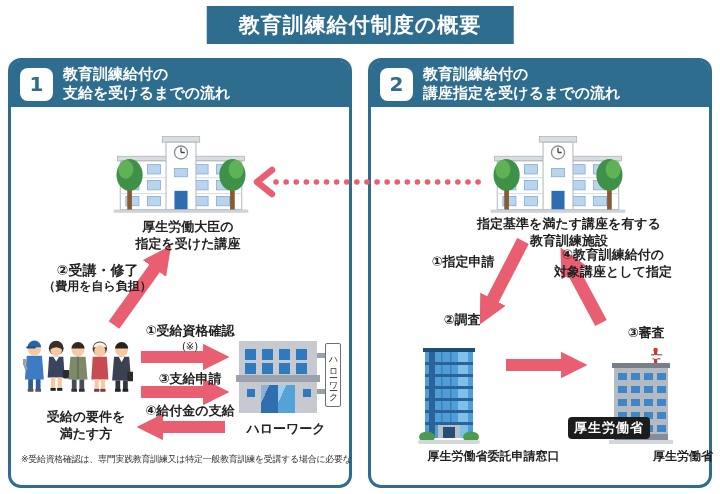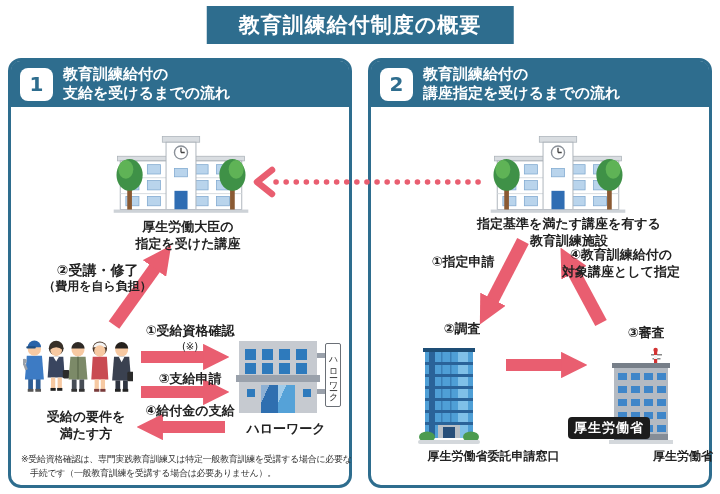--- a/index.html
+++ b/index.html
@@ -223,21 +223,20 @@
       <div class="sw" style="left:10px"></div>
         <div class="sw" style="left:66px"></div>
       <div class="tab" style="top:16px"></div>
         <div class="tab" style="top:52px"></div>
       <div class="sign">ハローワーク</div>
     </div>
     <div class="lbl" style="left:212px;top:360px;width:110px">ハローワーク</div>
 
     <div class="footnote">
       <div>※受給資格確認は、専門実践教育訓練又は特定一般教育訓練を受講する場合に必要な</div>
-      <div class="fn2">手続です（一般教育訓練を受講する場合は必要ありません）。</div>
     </div>
   </section>
 
   <section class="panel" id="p2">
     <div class="panel-head">
       <div class="num">2</div>
       <div class="ph-title">
         <div>教育訓練給付の</div>
         <div>講座指定を受けるまでの流れ</div>
       </div>
@@ -256,25 +255,25 @@
 
     <svg class="abs" style="left:112px;top:70px" width="150" height="86" viewBox="0 0 160 92">
       <use href="#sym-school"></use>
     </svg>
     <div class="lbl" style="left:24px;top:193px;width:120px">①指定申請</div>
 
     <div class="lbl" style="left:40px;top:155px;width:300px">
       <div>指定基準を満たす講座を有する</div>
       <div>教育訓練施設</div>
     </div>
-    <div class="lbl" style="left:172px;top:186px;width:140px">
+    <div class="lbl" style="left:164px;top:186px;width:140px">
       <div>④教育訓練給付の</div>
       <div>対象講座として指定</div>
     </div>
-    <div class="lbl" style="left:40px;top:260px;width:86px">②調査</div>
+    <div class="lbl" style="left:40px;top:251px;width:86px">②調査</div>
     <div class="lbl" style="left:224px;top:264px;width:86px">③審査</div>
 
     <svg class="abs" style="left:45px;top:284px" width="66" height="104" viewBox="0 0 66 104">
       <rect x="7" y="3" width="52" height="4" fill="#1e4e76"></rect>
       <rect x="9" y="7" width="48" height="86" fill="#4f9fd6"></rect>
       <rect x="42" y="7" width="10" height="86" fill="#7fc0e8"></rect>
       <rect x="13" y="7" width="6" height="86" fill="#2a6399"></rect>
       <rect x="25" y="7" width="1.5" height="86" fill="#3b80b8"></rect>
       <rect x="34" y="7" width="1.5" height="86" fill="#3b80b8"></rect>
       <g fill="#2a6399">

